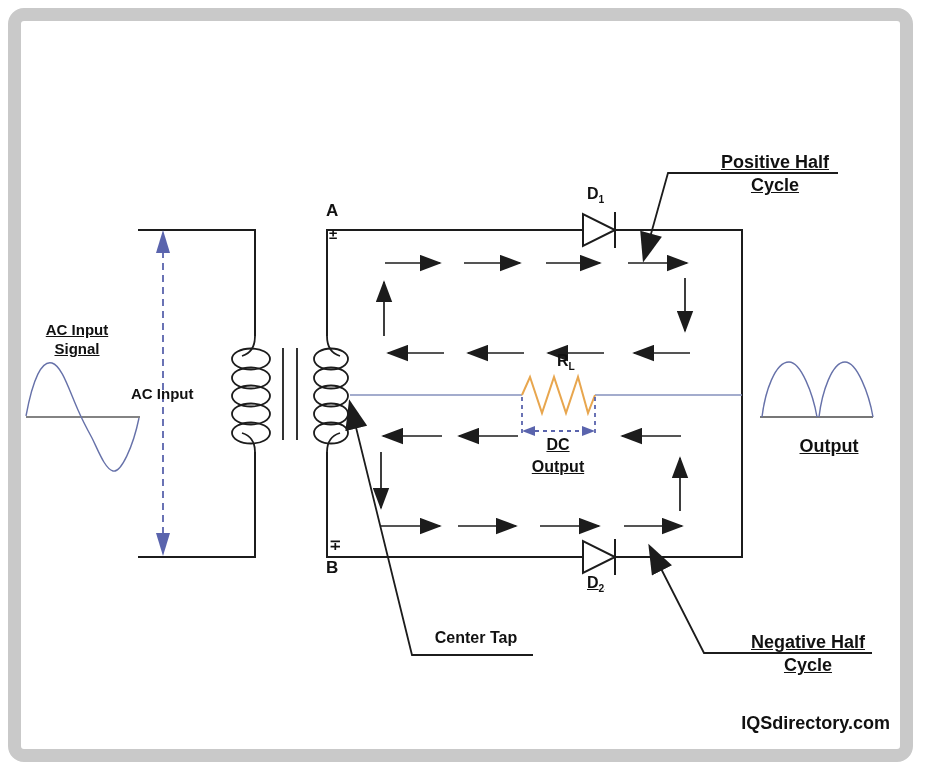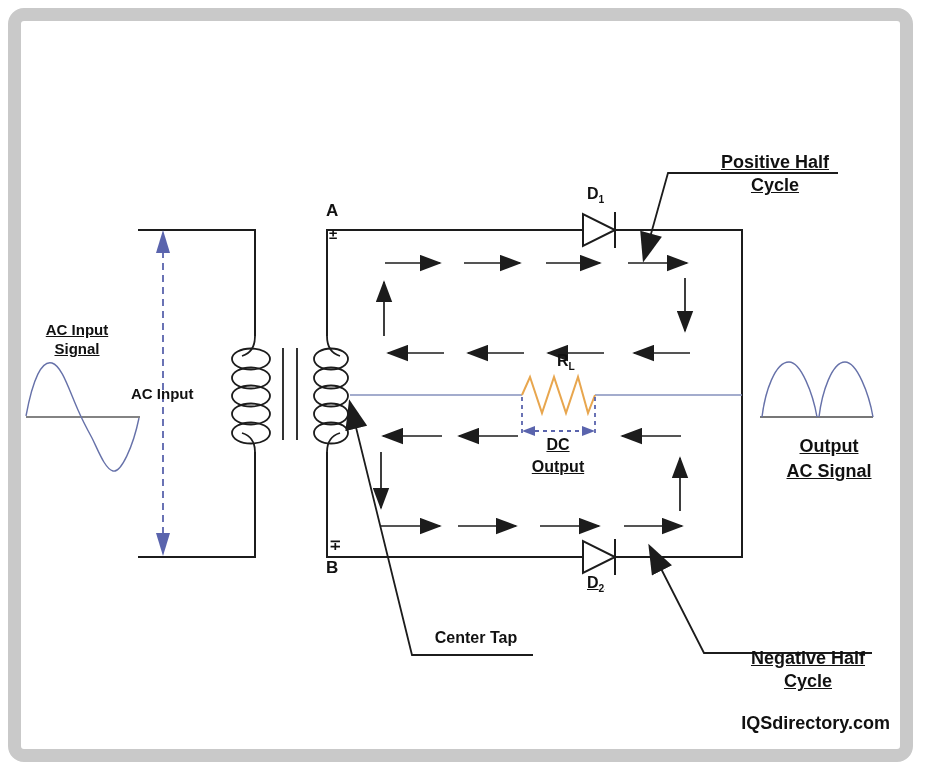--- a/index.html
+++ b/index.html
@@ -179,29 +179,28 @@
     <span>R</span><sub>L</sub>
   </div>
 
   <div class="lbl center" style="left:508px;top:434px;width:100px;font-size:16px;line-height:22px;">
     <div>DC</div>
     <div>Output</div>
   </div>
 
   <div class="lbl center" style="left:769px;top:434px;width:120px;font-size:18px;line-height:25px;">
     <div>Output</div>
-    <div>AC Signal</div>
   </div>
 
   <div class="lbl center" style="left:665px;top:151px;width:220px;font-size:18px;line-height:23px;">
     <div>Positive Half</div>
     <div>Cycle</div>
   </div>
 
-  <div class="lbl center" style="left:698px;top:631px;width:220px;font-size:18px;line-height:23px;margin-top:16px;">
+  <div class="lbl center" style="left:698px;top:631px;width:220px;font-size:18px;line-height:23px;">
     <div>Negative Half</div>
     <div>Cycle</div>
   </div>
 
   <div class="lbl" style="left:416px;top:629px;width:120px;text-align:center;font-size:16px;">Center Tap</div>
 
   <div class="lbl" style="right:40px;top:714px;font-size:18px;">IQSdirectory.com</div>
 </div>
 
 </body></html>

